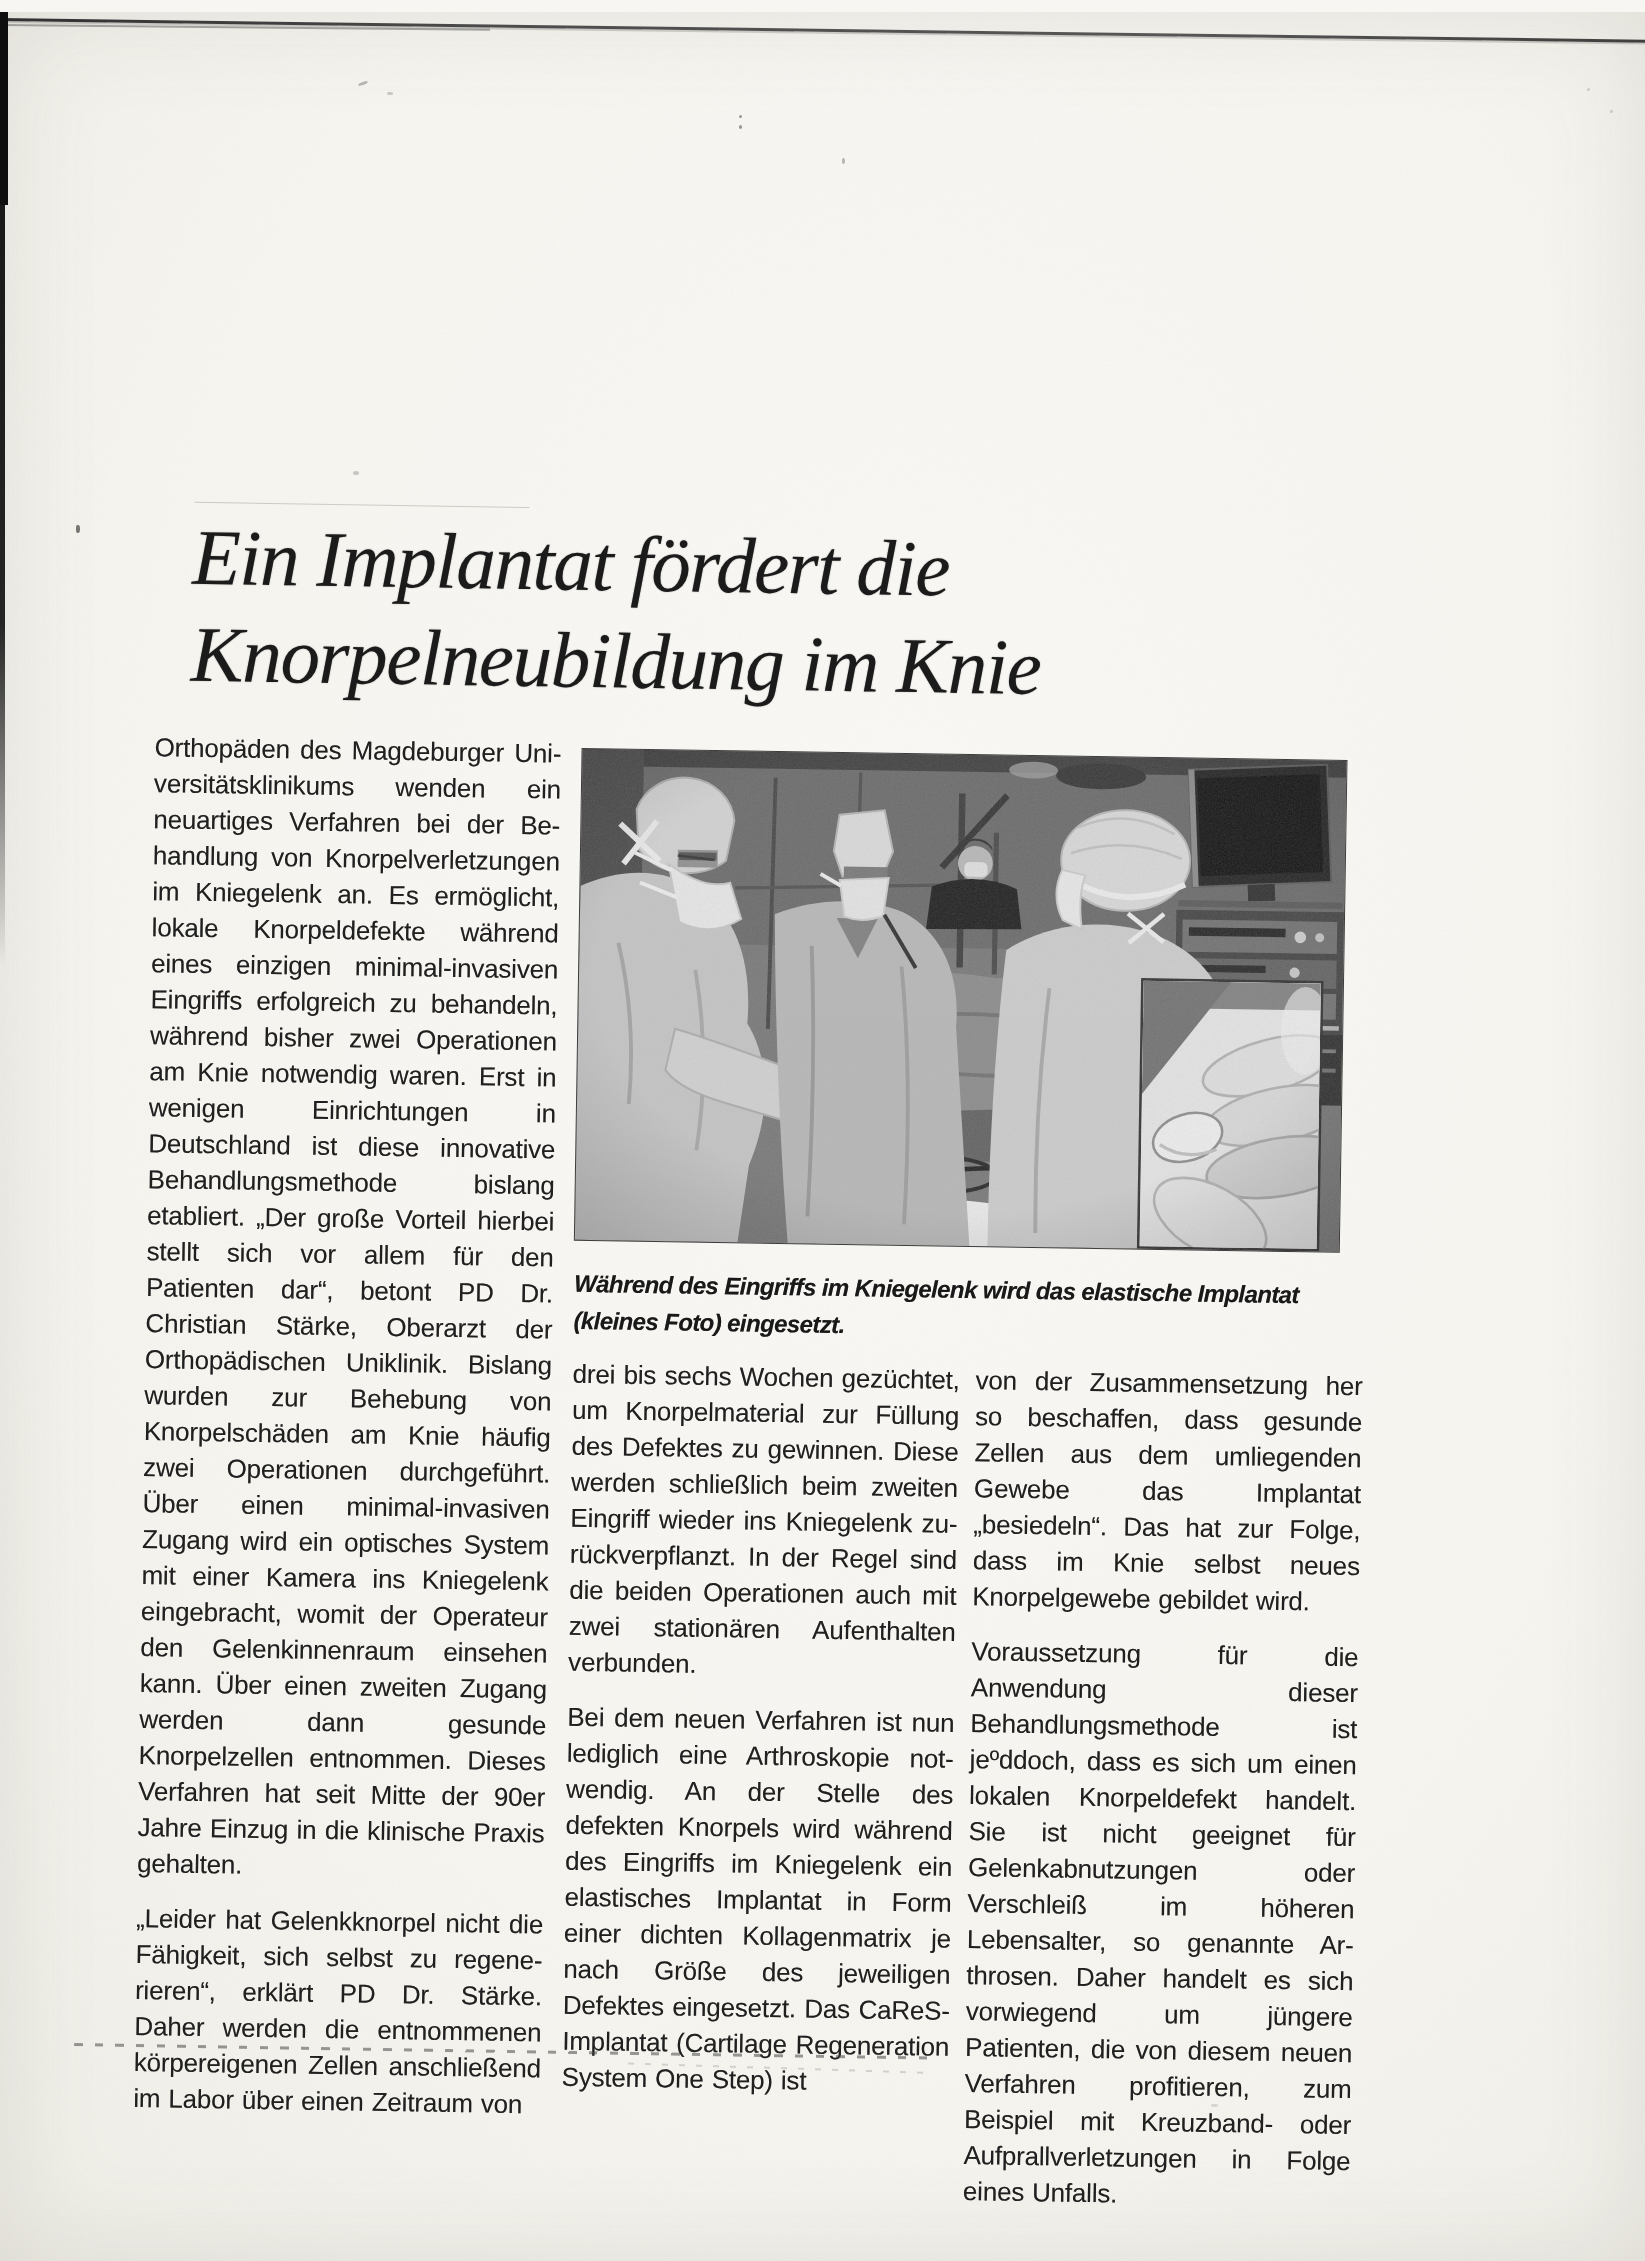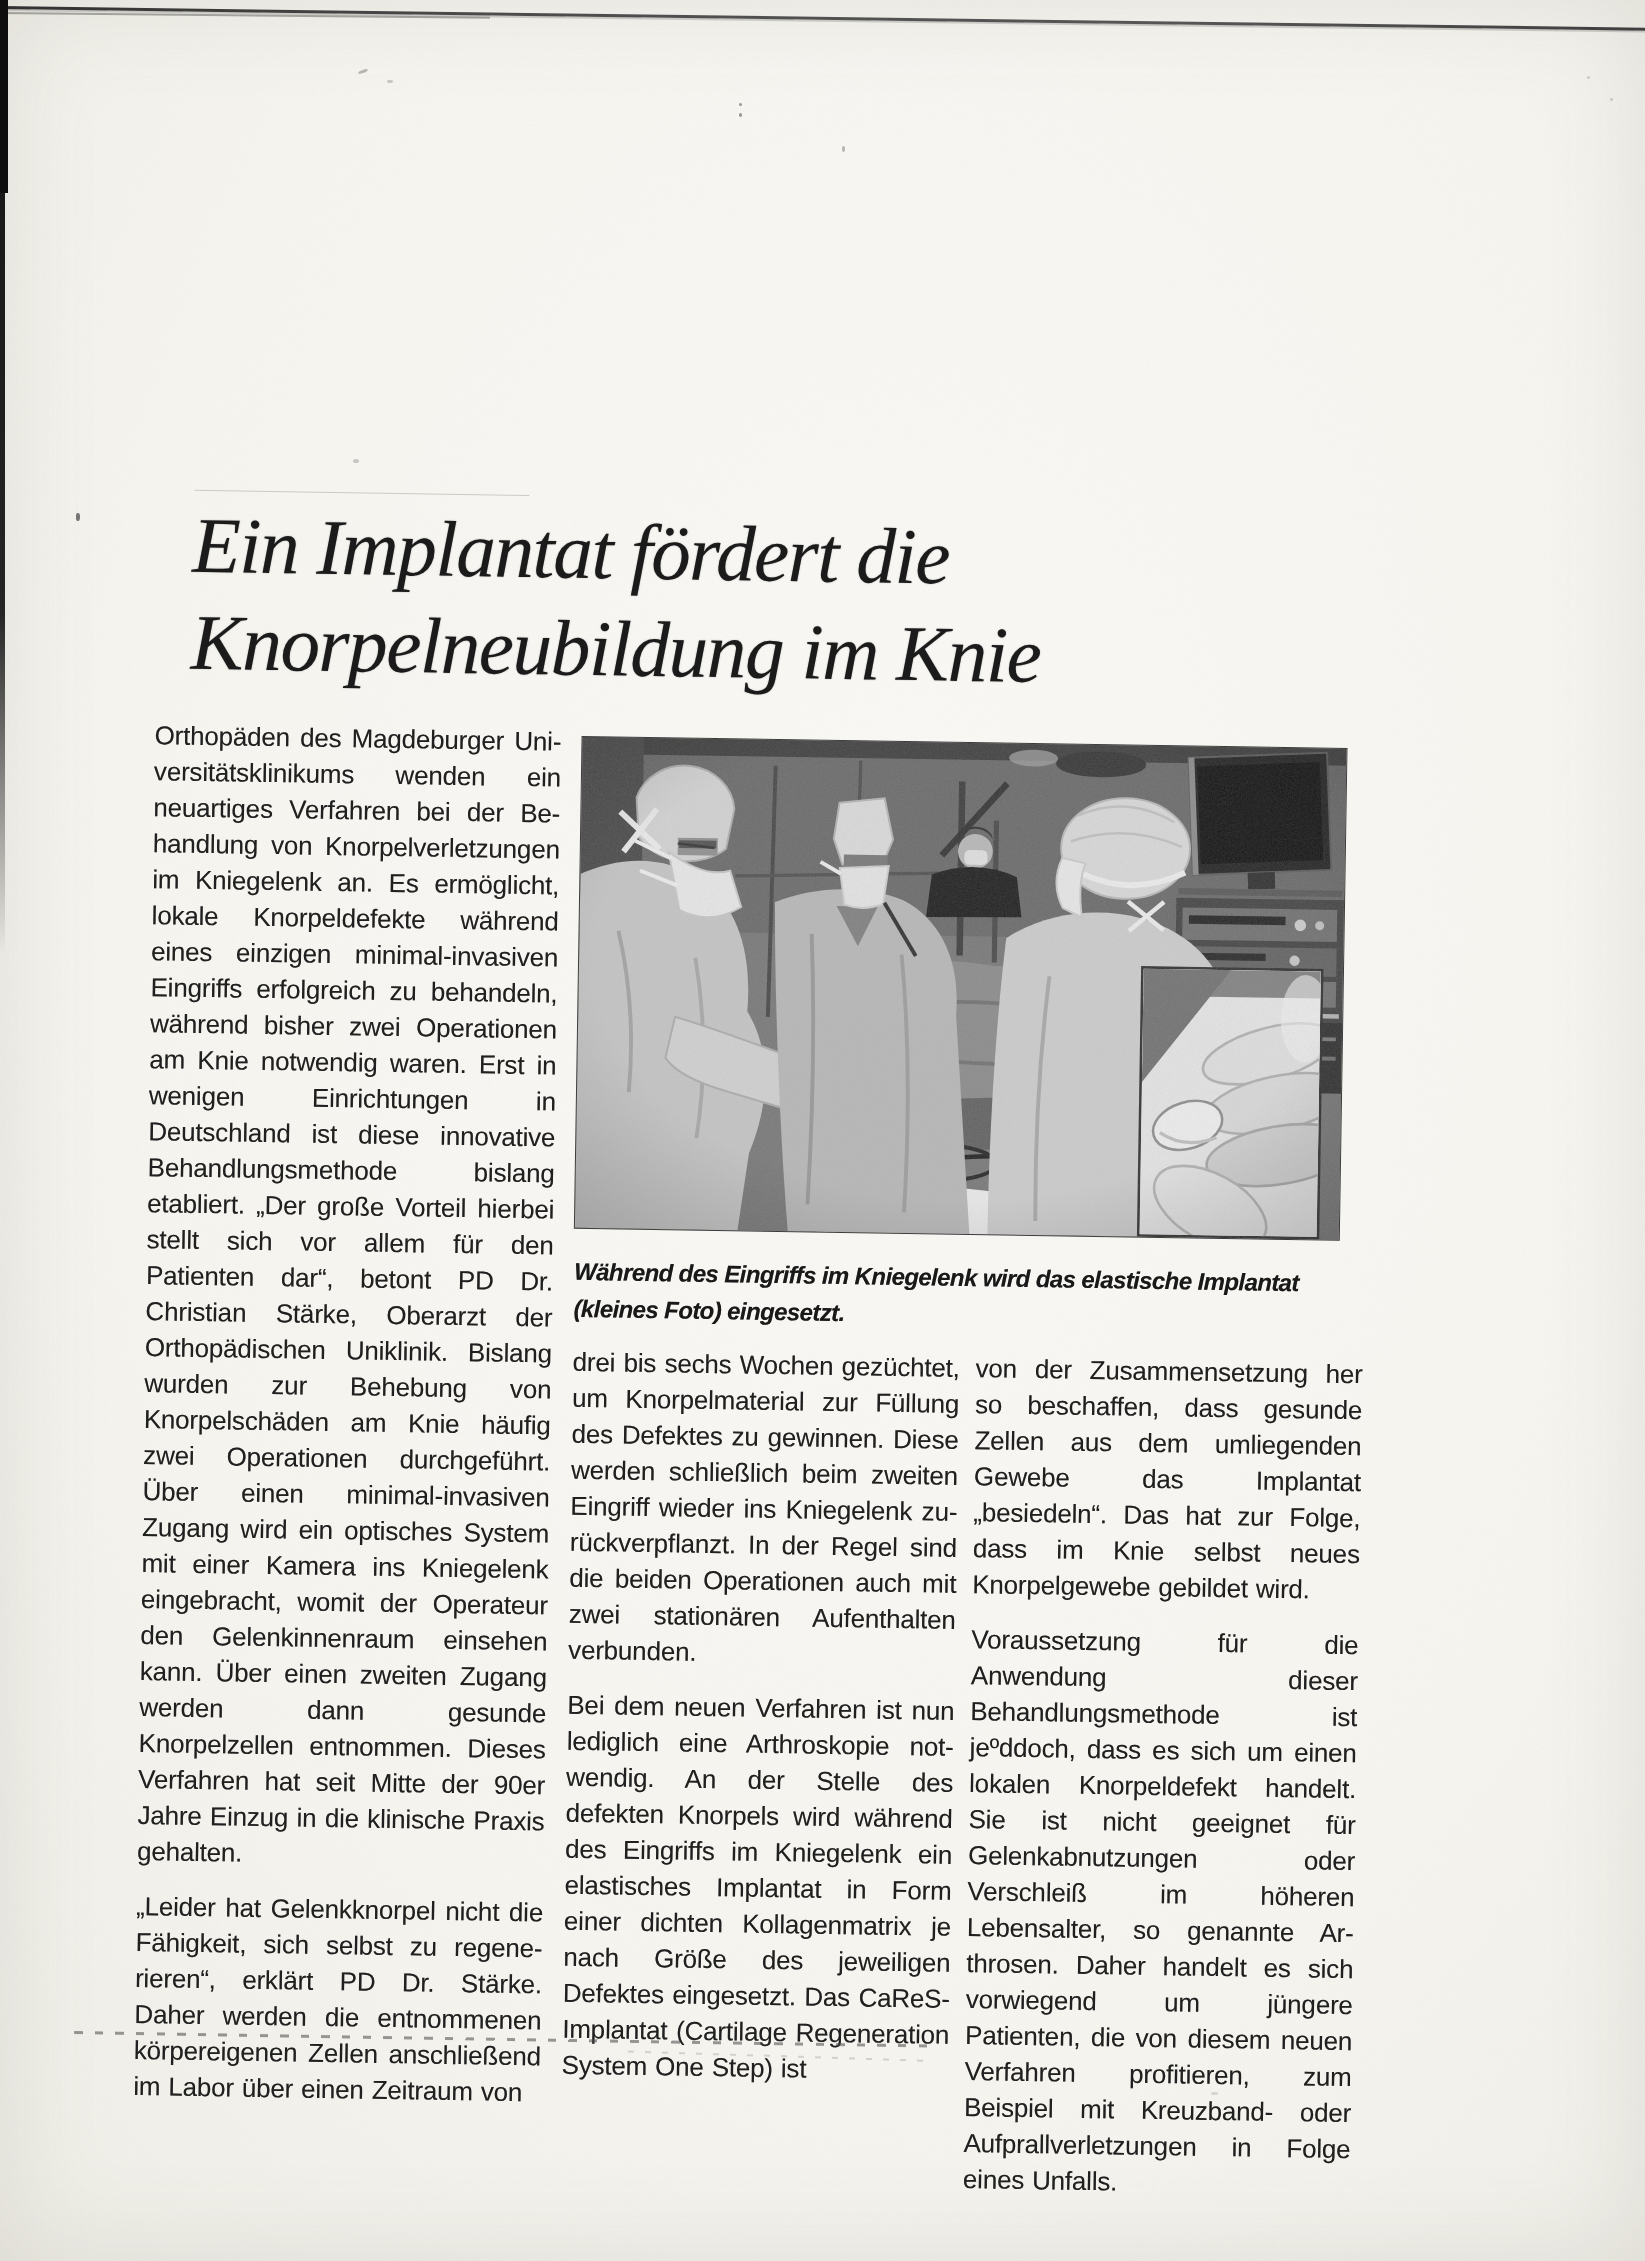--- a/index.html
+++ b/index.html
@@ -6,20 +6,21 @@
   body{
     width:1645px;height:2261px;position:relative;overflow:hidden;
     background:#f7f6f2;
     font-family:"Liberation Sans", sans-serif;
   }
   .page{
     position:absolute;inset:0;
     background:
       radial-gradient(ellipse at 55% 40%, #fbfaf7 0%, #f7f6f1 60%, #f0efe8 100%);
     box-shadow: inset 0 0 103px rgba(110,105,90,.14);
+    margin-top: 12px;
   }
   
   .scan-topline{
     position:absolute;left:-7.7px;top:6.4px;width:1676px;height:3.2px;
     background:linear-gradient(90deg,#2e2e2e,#4a4a4a 30%,#555 70%,#3c3c3c);
     transform:rotate(0.75deg);transform-origin:left top;
     box-shadow:0 1.9px 0 rgba(90,90,90,.25);
   }
   .scan-topline2{
     position:absolute;left:0;top:12.2px;width:490px;height:1.9px;background:#666;

